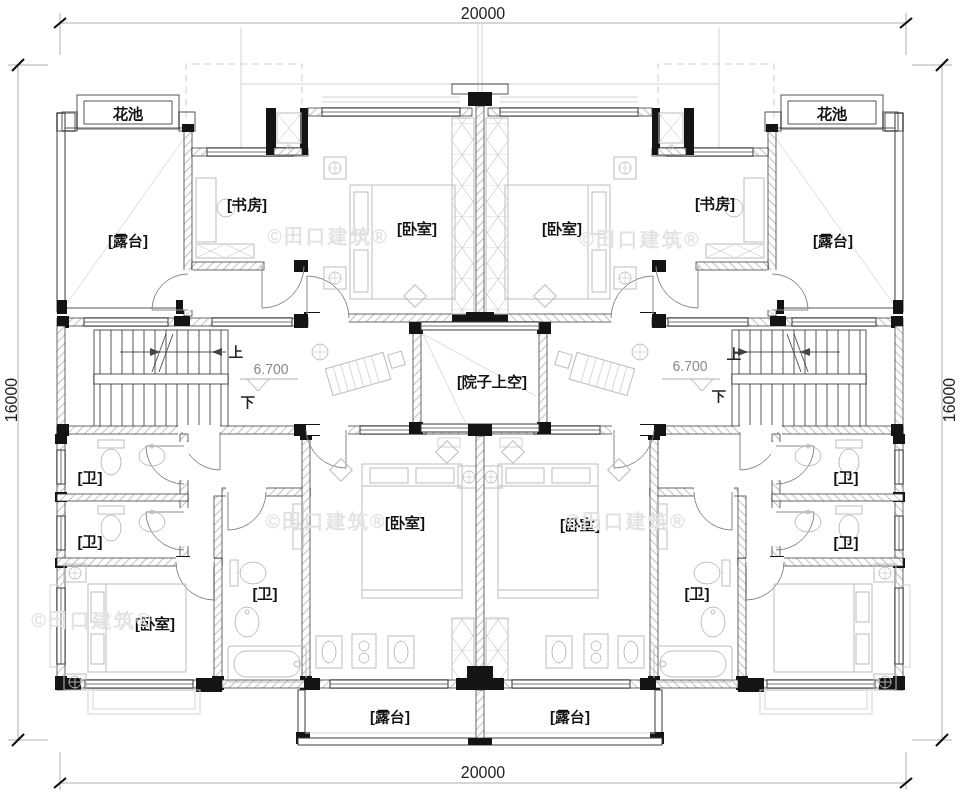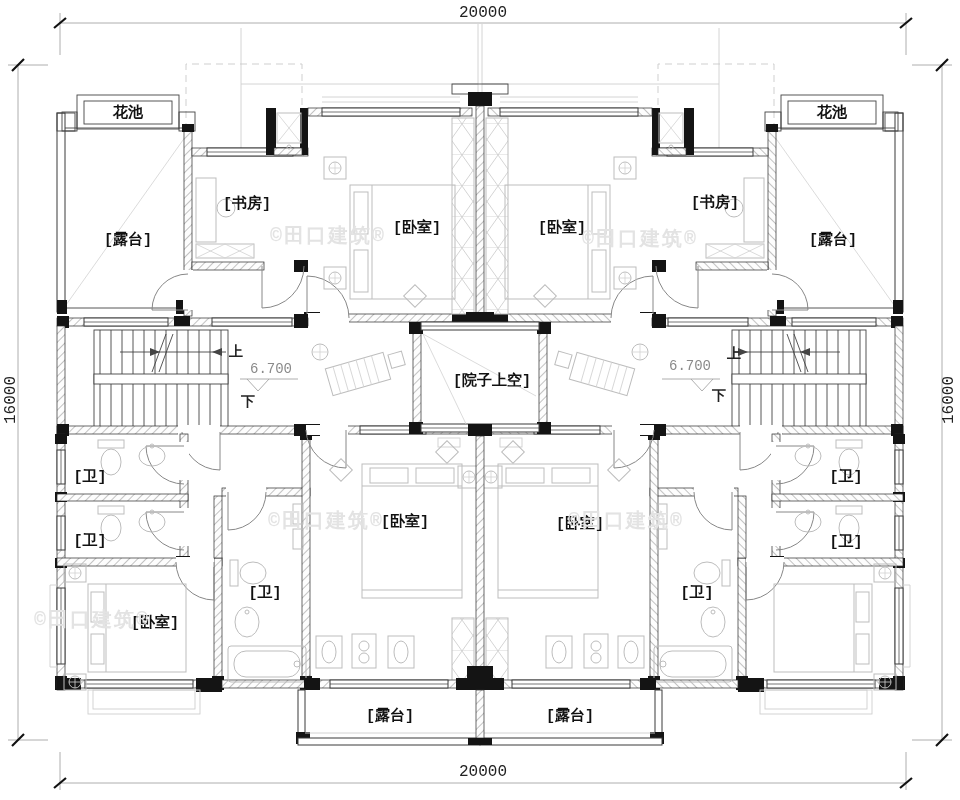--- a/index.html
+++ b/index.html
@@ -1,17 +1,17 @@
 <!DOCTYPE html>
 <html><head>
 <meta charset="utf-8">
 <style>
   html,body{margin:0;padding:0;background:#ffffff;}
   #stage{position:relative;width:960px;height:800px;background:#fff;overflow:hidden;
-         font-family:Liberation Mono, monospace;border-radius:28px;}
+         font-family:Liberation Sans, sans-serif;border-radius:28px;}
   svg{display:block}
   
   .w   {fill:url(#h);stroke:#2a2a2a;stroke-width:.7;}
   .b   {fill:#141414;stroke:none;}
   .win {fill:#ffffff;stroke:#3a3a3a;stroke-width:1;}
   .winm{stroke:#3a3a3a;stroke-width:.7;fill:none;}
   .tn  {stroke:#444;stroke-width:.9;fill:none;}
   .gap {fill:#ffffff;stroke:none;}
   .f   {stroke:#bdbdbd;stroke-width:1;fill:none;}
   .fl  {stroke:#d2d2d2;stroke-width:.8;fill:none;}

